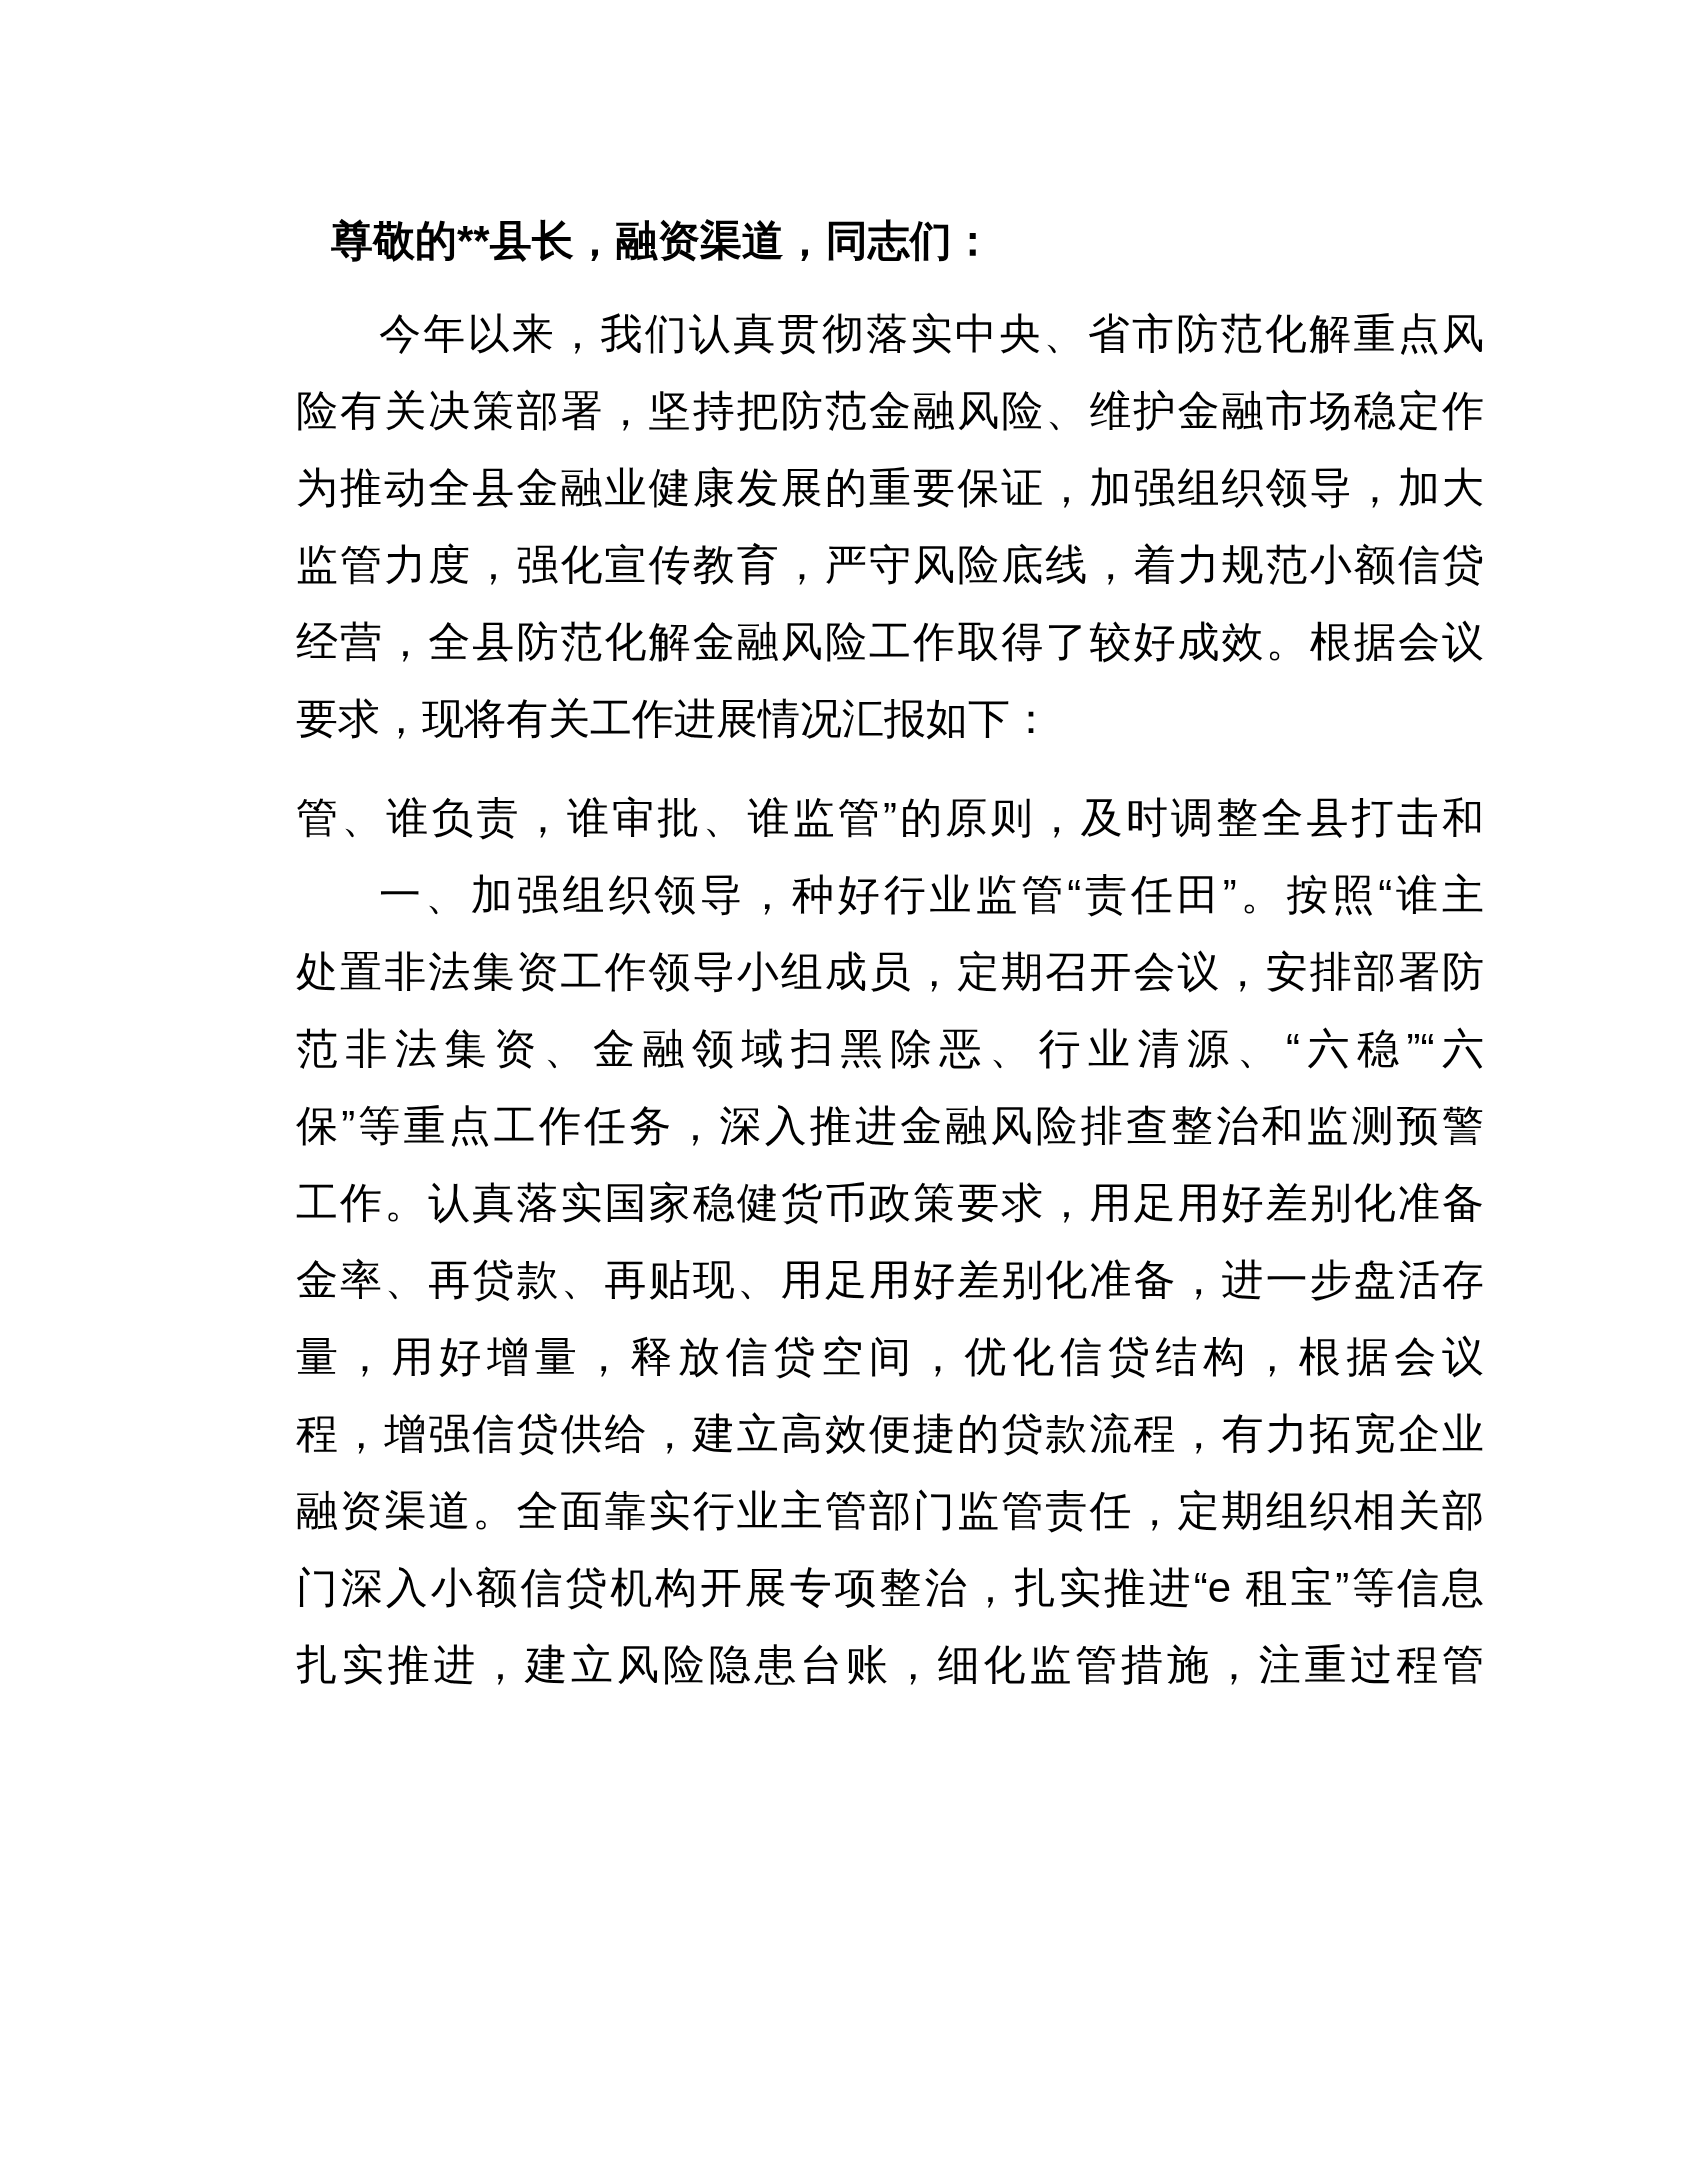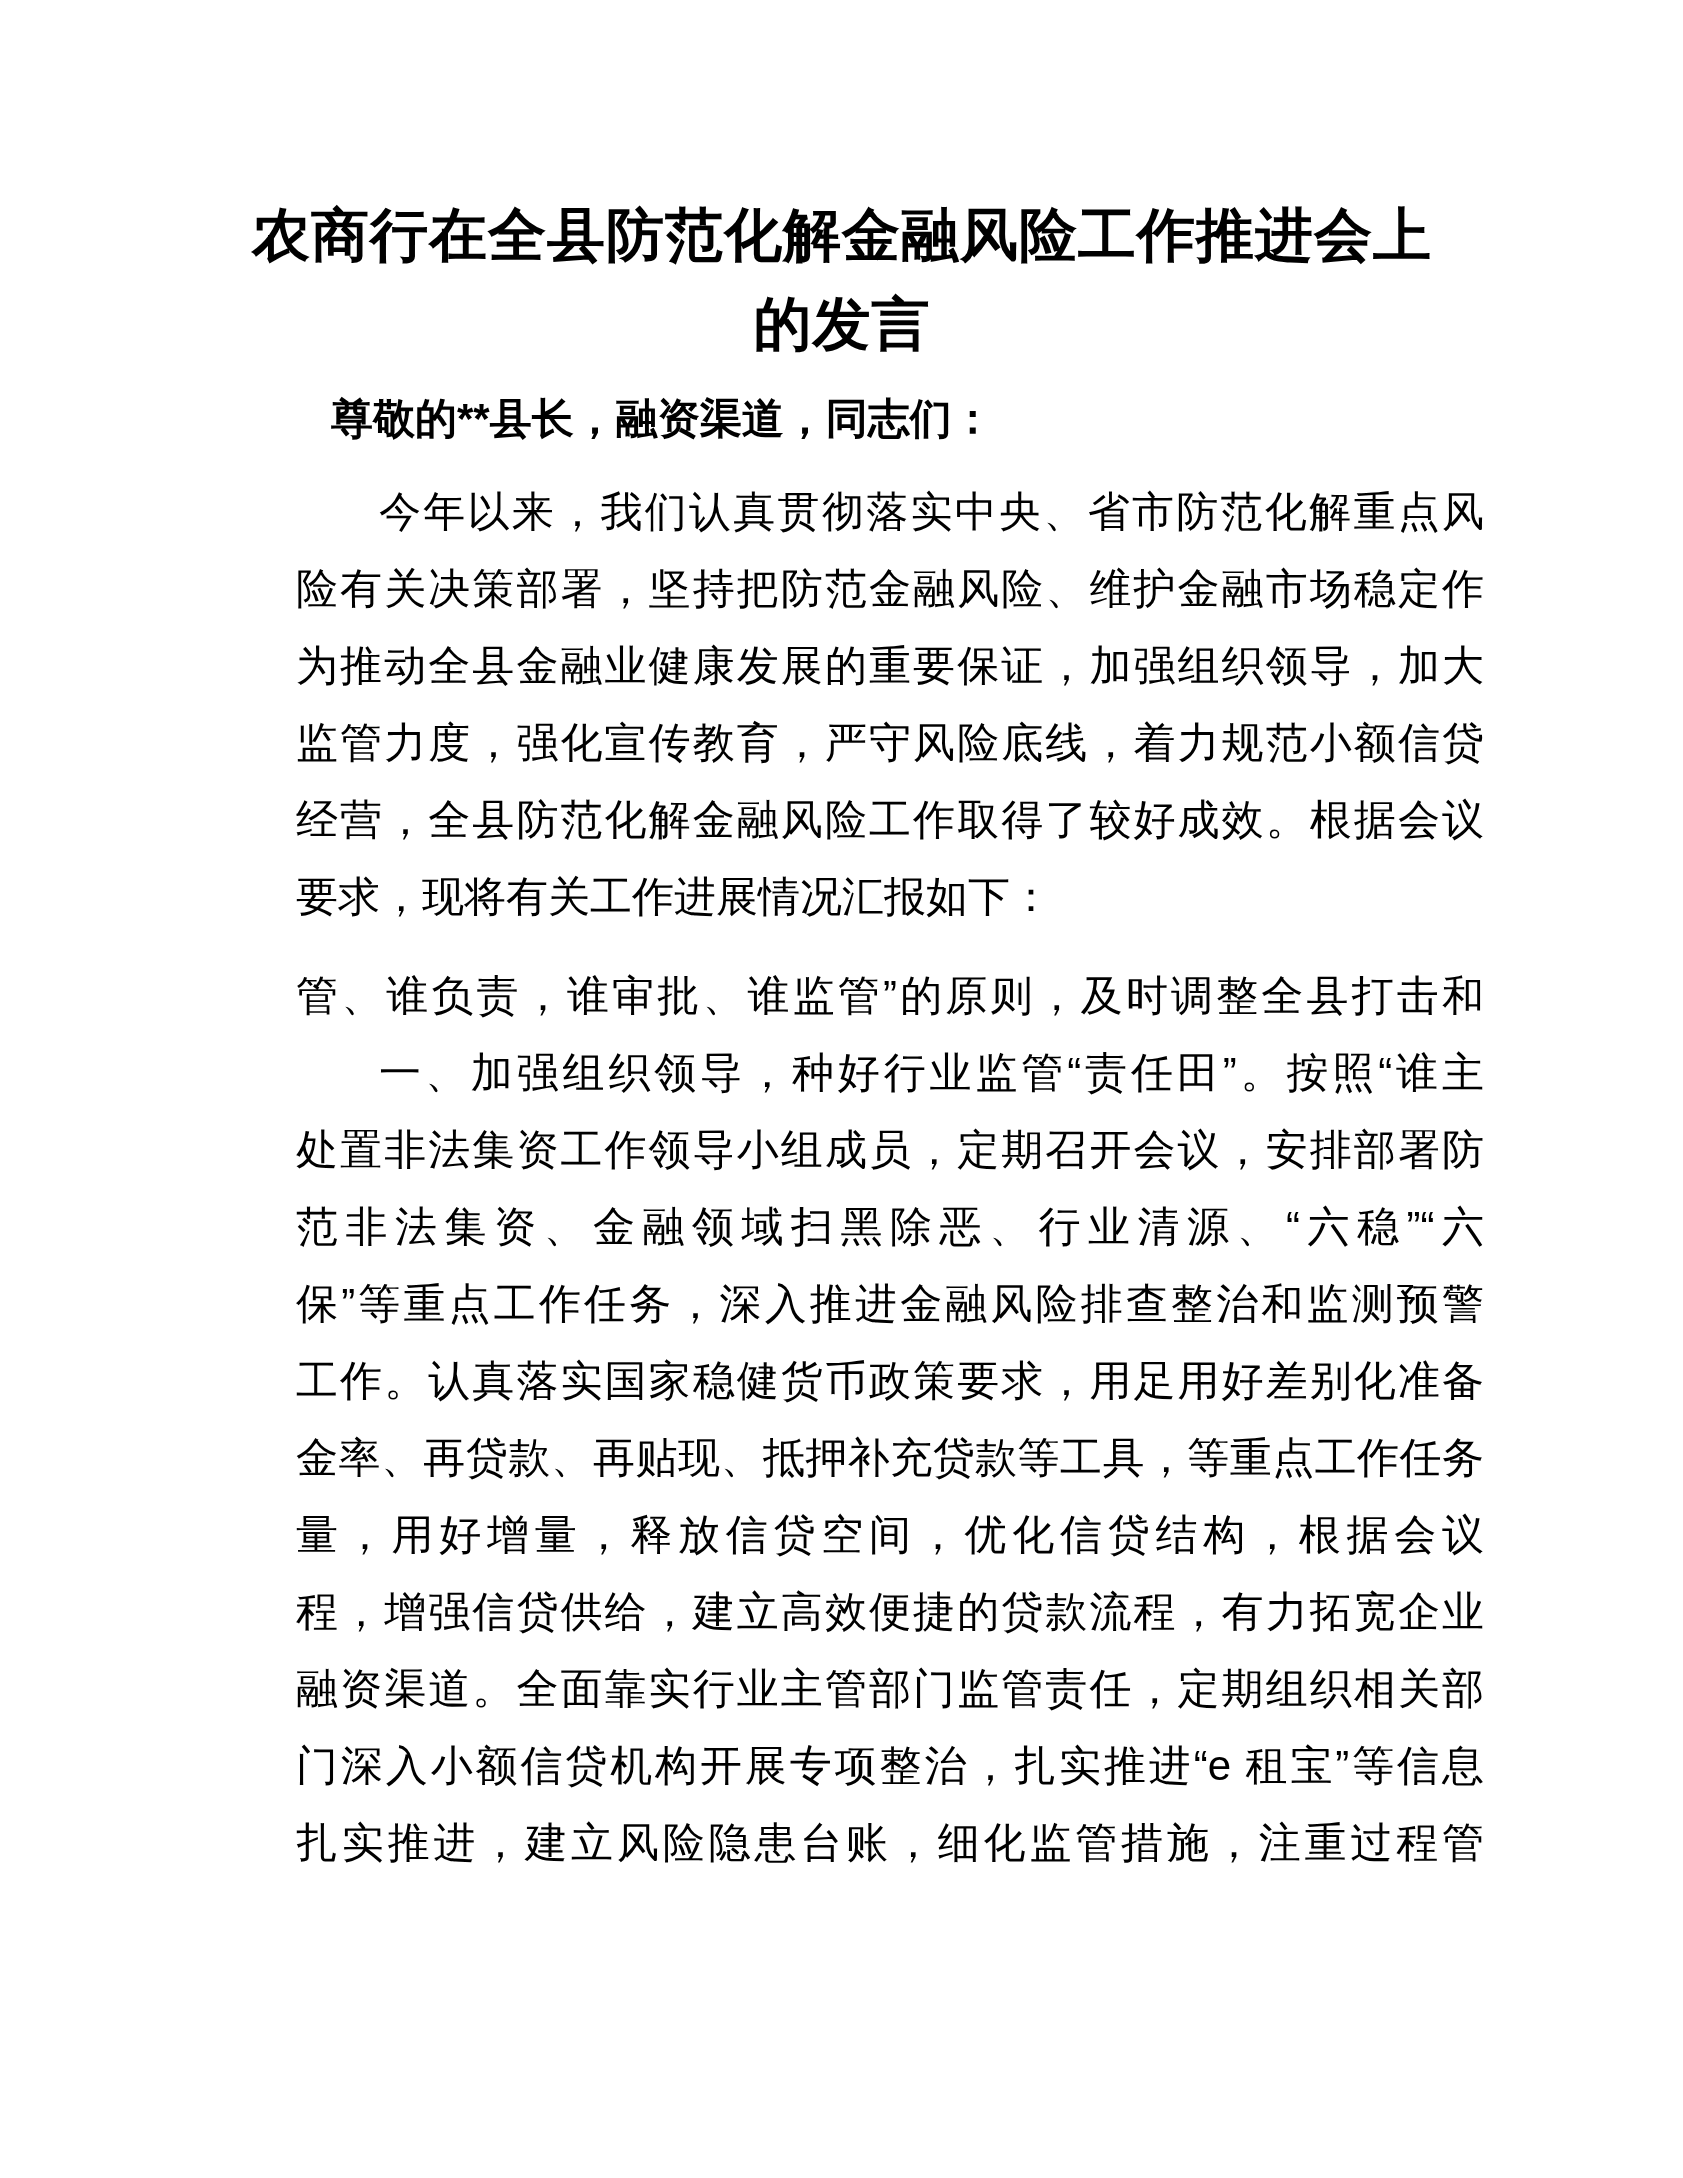--- a/index.html
+++ b/index.html
@@ -53,44 +53,40 @@
   .line.no-just {
     text-align: right;
     text-align-last: left;
   }
 </style>
 </head>
 <body>
 
 <div class="page">
 
-  <h1 class="title">
-    <span class="title-line">农商行在全县防范化解金融风险工作推进会上</span>
-    <span class="title-line">的发言</span>
-  </h1>
 
   <p class="body-text greeting">尊敬的**县长，融资渠道，同志们：</p>
 
   <div class="paragraph para-1 body-text">
     <div class="line indent">今年以来，我们认真贯彻落实中央、省市防范化解重点风</div>
     <div class="line">险有关决策部署，坚持把防范金融风险、维护金融市场稳定作</div>
     <div class="line">为推动全县金融业健康发展的重要保证，加强组织领导，加大</div>
     <div class="line">监管力度，强化宣传教育，严守风险底线，着力规范小额信贷</div>
     <div class="line">经营，全县防范化解金融风险工作取得了较好成效。根据会议</div>
     <div class="line no-just">要求，现将有关工作进展情况汇报如下：</div>
   </div>
 
   <div class="paragraph para-2 body-text">
     <div class="line">管、谁负责，谁审批、谁监管”的原则，及时调整全县打击和</div>
     <div class="line indent">一、加强组织领导，种好行业监管“责任田”。按照“谁主</div>
     <div class="line">处置非法集资工作领导小组成员，定期召开会议，安排部署防</div>
     <div class="line">范非法集资、金融领域扫黑除恶、行业清源、“六稳”“六</div>
     <div class="line">保”等重点工作任务，深入推进金融风险排查整治和监测预警</div>
     <div class="line">工作。认真落实国家稳健货币政策要求，用足用好差别化准备</div>
-    <div class="line">金率、再贷款、再贴现、抵押补充贷款等工具，等重点工作任务</div>
+    <div class="line">金率、再贷款、再贴现、用足用好差别化准备，进一步盘活存</div>
     <div class="line">量，用好增量，释放信贷空间，优化信贷结构，根据会议</div>
     <div class="line">程，增强信贷供给，建立高效便捷的贷款流程，有力拓宽企业</div>
     <div class="line">融资渠道。全面靠实行业主管部门监管责任，定期组织相关部</div>
     <div class="line">门深入小额信贷机构开展专项整治，扎实推进“e 租宝”等信息</div>
     <div class="line">扎实推进，建立风险隐患台账，细化监管措施，注重过程管</div>
   </div>
 
 </div>
 
 

